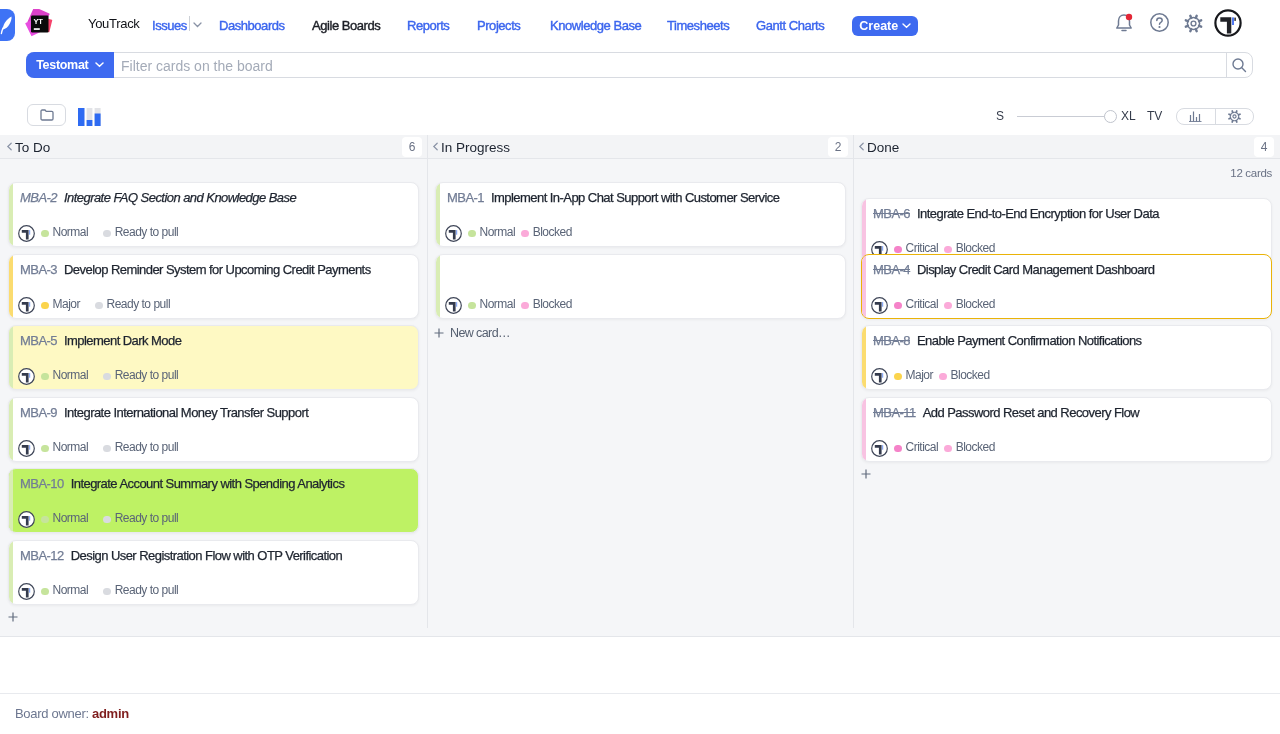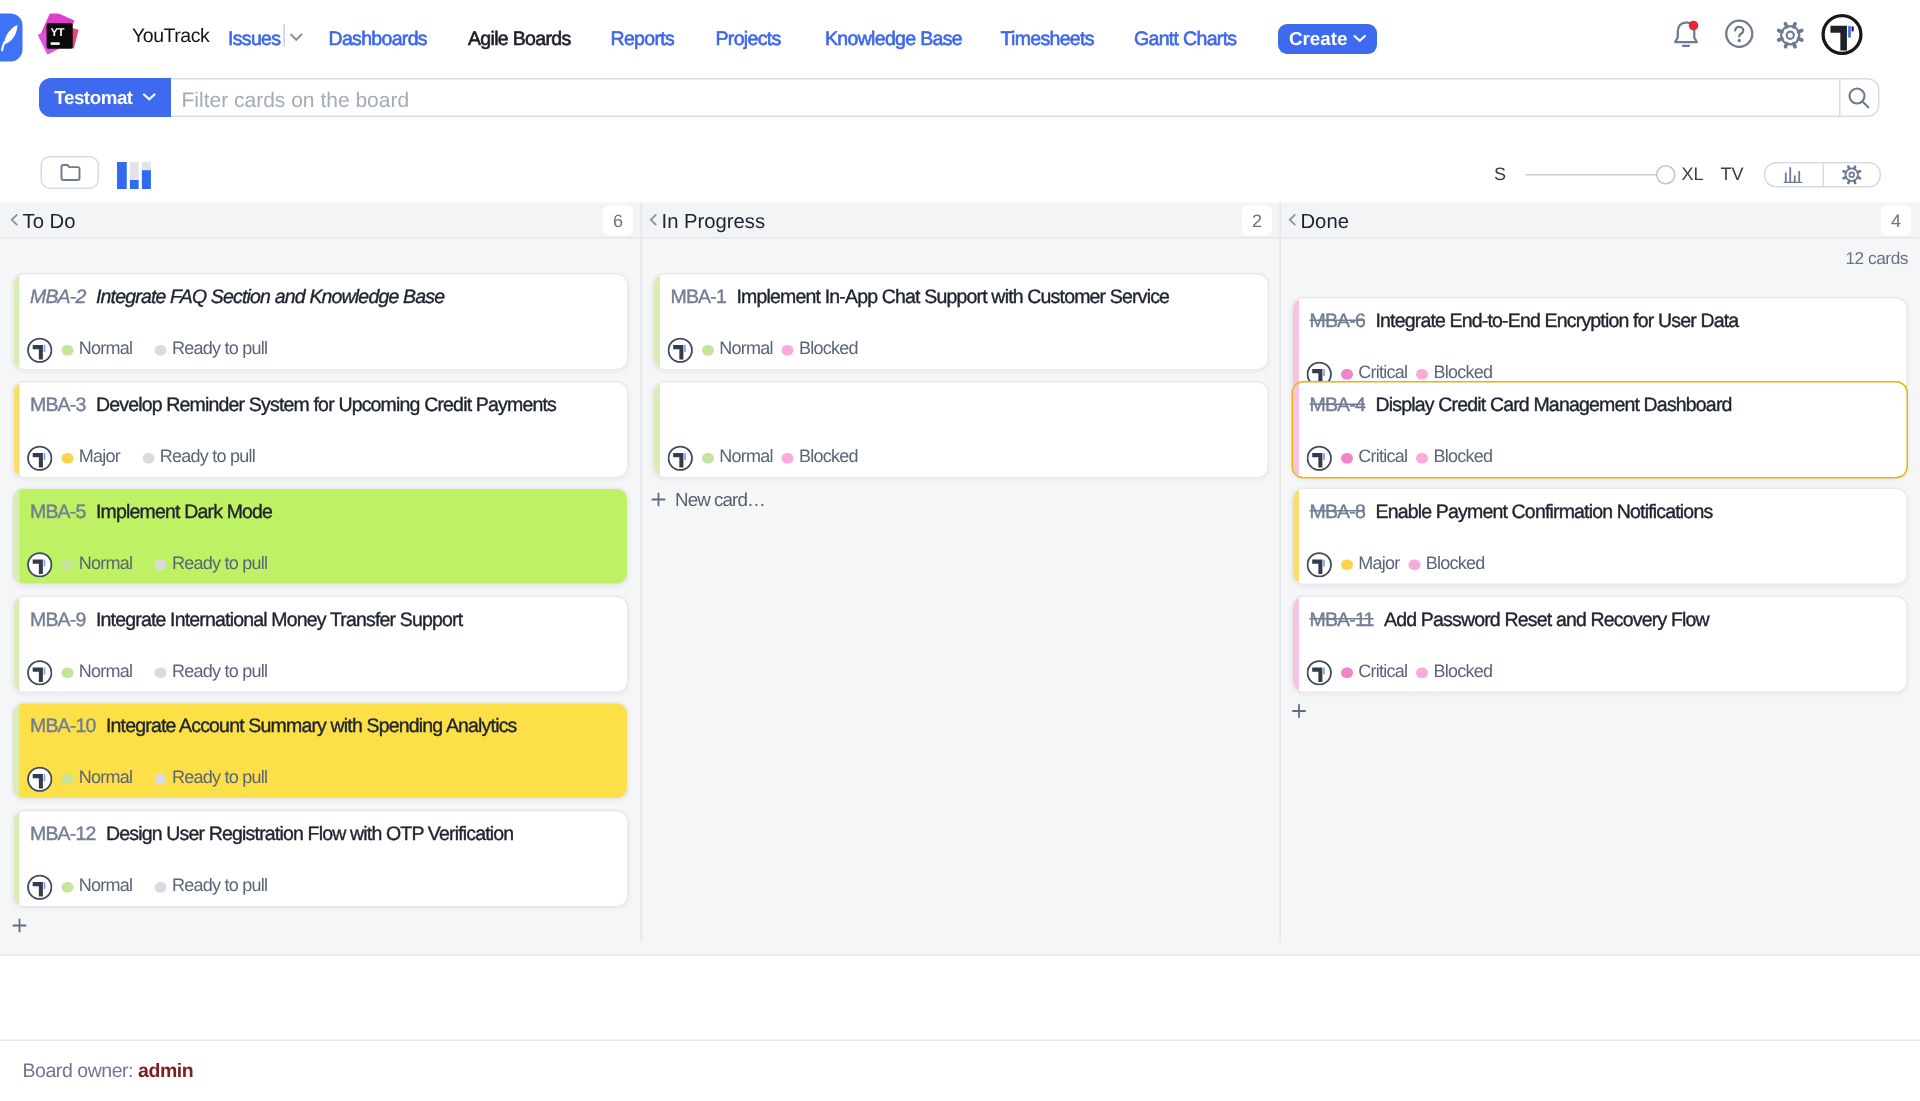--- a/index.html
+++ b/index.html
@@ -172,21 +172,21 @@
         <circle cx="8.5" cy="8.5" r="7.8" fill="#fff" stroke="#41485a" stroke-width="1.2"></circle>
         <path d="M3.8 5 L10.6 5 L10.6 14.6 L7.9 14.6 L7.9 7.8 L3.8 7.8 Z" fill="#343b4d"></path>
         <rect x="11.1" y="5.1" width="1.1" height="4.6" fill="#7da0f5"></rect>
       </svg>
       <span style="width:7.5px; height:7.5px; border-radius:50%; background:#fbd44d; margin-right:4px;"></span>
       <span style="font-size:12px; letter-spacing:-0.5px; color:#5a6477; margin-right:15px; position:relative; top:-1.5px;">Major</span>
       <span style="width:7.5px; height:7.5px; border-radius:50%; background:#d9dbe0; margin-right:4px;"></span>
       <span style="font-size:12px; letter-spacing:-0.5px; color:#5a6477; position:relative; top:-1.5px;">Ready to pull</span>
     </div>
   </div>
-    <div class="abs" style="left:8px; top:325px; width:411px; height:65px; background:#bef264; border:1px solid #e9eaee; border-radius:8px; box-shadow:0 1px 3px rgba(0,0,0,0.05); overflow:hidden;">
+    <div class="abs" style="left:8px; top:325px; width:411px; height:65px; background:#fef9c3; border:1px solid #e9eaee; border-radius:8px; box-shadow:0 1px 3px rgba(0,0,0,0.05); overflow:hidden;">
     <div style="position:absolute; left:0; top:0; width:4px; height:65px; background:#d9edb4;"></div>
     <div style="position:absolute; left:11px; top:7px; font-size:13px; letter-spacing:-0.55px; white-space:nowrap; -webkit-text-stroke:0.25px currentColor;"><span style="color:#727d95; ">MBA-5</span><span style="color:#1e242f; margin-left:7px;">Implement Dark Mode</span></div>
     <div style="position:absolute; left:9px; top:42px; display:flex; align-items:center;">
       <svg width="17" height="17" viewBox="0 0 17 17" style="margin-right:6px;">
         <circle cx="8.5" cy="8.5" r="7.8" fill="#fff" stroke="#41485a" stroke-width="1.2"></circle>
         <path d="M3.8 5 L10.6 5 L10.6 14.6 L7.9 14.6 L7.9 7.8 L3.8 7.8 Z" fill="#343b4d"></path>
         <rect x="11.1" y="5.1" width="1.1" height="4.6" fill="#7da0f5"></rect>
       </svg>
       <span style="width:7.5px; height:7.5px; border-radius:50%; background:#c6e49c; margin-right:4px;"></span>
       <span style="font-size:12px; letter-spacing:-0.5px; color:#5a6477; margin-right:15px; position:relative; top:-1.5px;">Normal</span>
@@ -202,21 +202,21 @@
         <circle cx="8.5" cy="8.5" r="7.8" fill="#fff" stroke="#41485a" stroke-width="1.2"></circle>
         <path d="M3.8 5 L10.6 5 L10.6 14.6 L7.9 14.6 L7.9 7.8 L3.8 7.8 Z" fill="#343b4d"></path>
         <rect x="11.1" y="5.1" width="1.1" height="4.6" fill="#7da0f5"></rect>
       </svg>
       <span style="width:7.5px; height:7.5px; border-radius:50%; background:#c6e49c; margin-right:4px;"></span>
       <span style="font-size:12px; letter-spacing:-0.5px; color:#5a6477; margin-right:15px; position:relative; top:-1.5px;">Normal</span>
       <span style="width:7.5px; height:7.5px; border-radius:50%; background:#d9dbe0; margin-right:4px;"></span>
       <span style="font-size:12px; letter-spacing:-0.5px; color:#5a6477; position:relative; top:-1.5px;">Ready to pull</span>
     </div>
   </div>
-    <div class="abs" style="left:8px; top:468px; width:411px; height:65px; background:#fde047; border:1px solid #e9eaee; border-radius:8px; box-shadow:0 1px 3px rgba(0,0,0,0.05); overflow:hidden;">
+    <div class="abs" style="left:8px; top:468px; width:411px; height:65px; background:#bef264; border:1px solid #e9eaee; border-radius:8px; box-shadow:0 1px 3px rgba(0,0,0,0.05); overflow:hidden;">
     <div style="position:absolute; left:0; top:0; width:4px; height:65px; background:#d9edb4;"></div>
     <div style="position:absolute; left:11px; top:7px; font-size:13px; letter-spacing:-0.55px; white-space:nowrap; -webkit-text-stroke:0.25px currentColor;"><span style="color:#727d95; ">MBA-10</span><span style="color:#1e242f; margin-left:7px;">Integrate Account Summary with Spending Analytics</span></div>
     <div style="position:absolute; left:9px; top:42px; display:flex; align-items:center;">
       <svg width="17" height="17" viewBox="0 0 17 17" style="margin-right:6px;">
         <circle cx="8.5" cy="8.5" r="7.8" fill="#fff" stroke="#41485a" stroke-width="1.2"></circle>
         <path d="M3.8 5 L10.6 5 L10.6 14.6 L7.9 14.6 L7.9 7.8 L3.8 7.8 Z" fill="#343b4d"></path>
         <rect x="11.1" y="5.1" width="1.1" height="4.6" fill="#7da0f5"></rect>
       </svg>
       <span style="width:7.5px; height:7.5px; border-radius:50%; background:#c6e49c; margin-right:4px;"></span>
       <span style="font-size:12px; letter-spacing:-0.5px; color:#5a6477; margin-right:15px; position:relative; top:-1.5px;">Normal</span>

